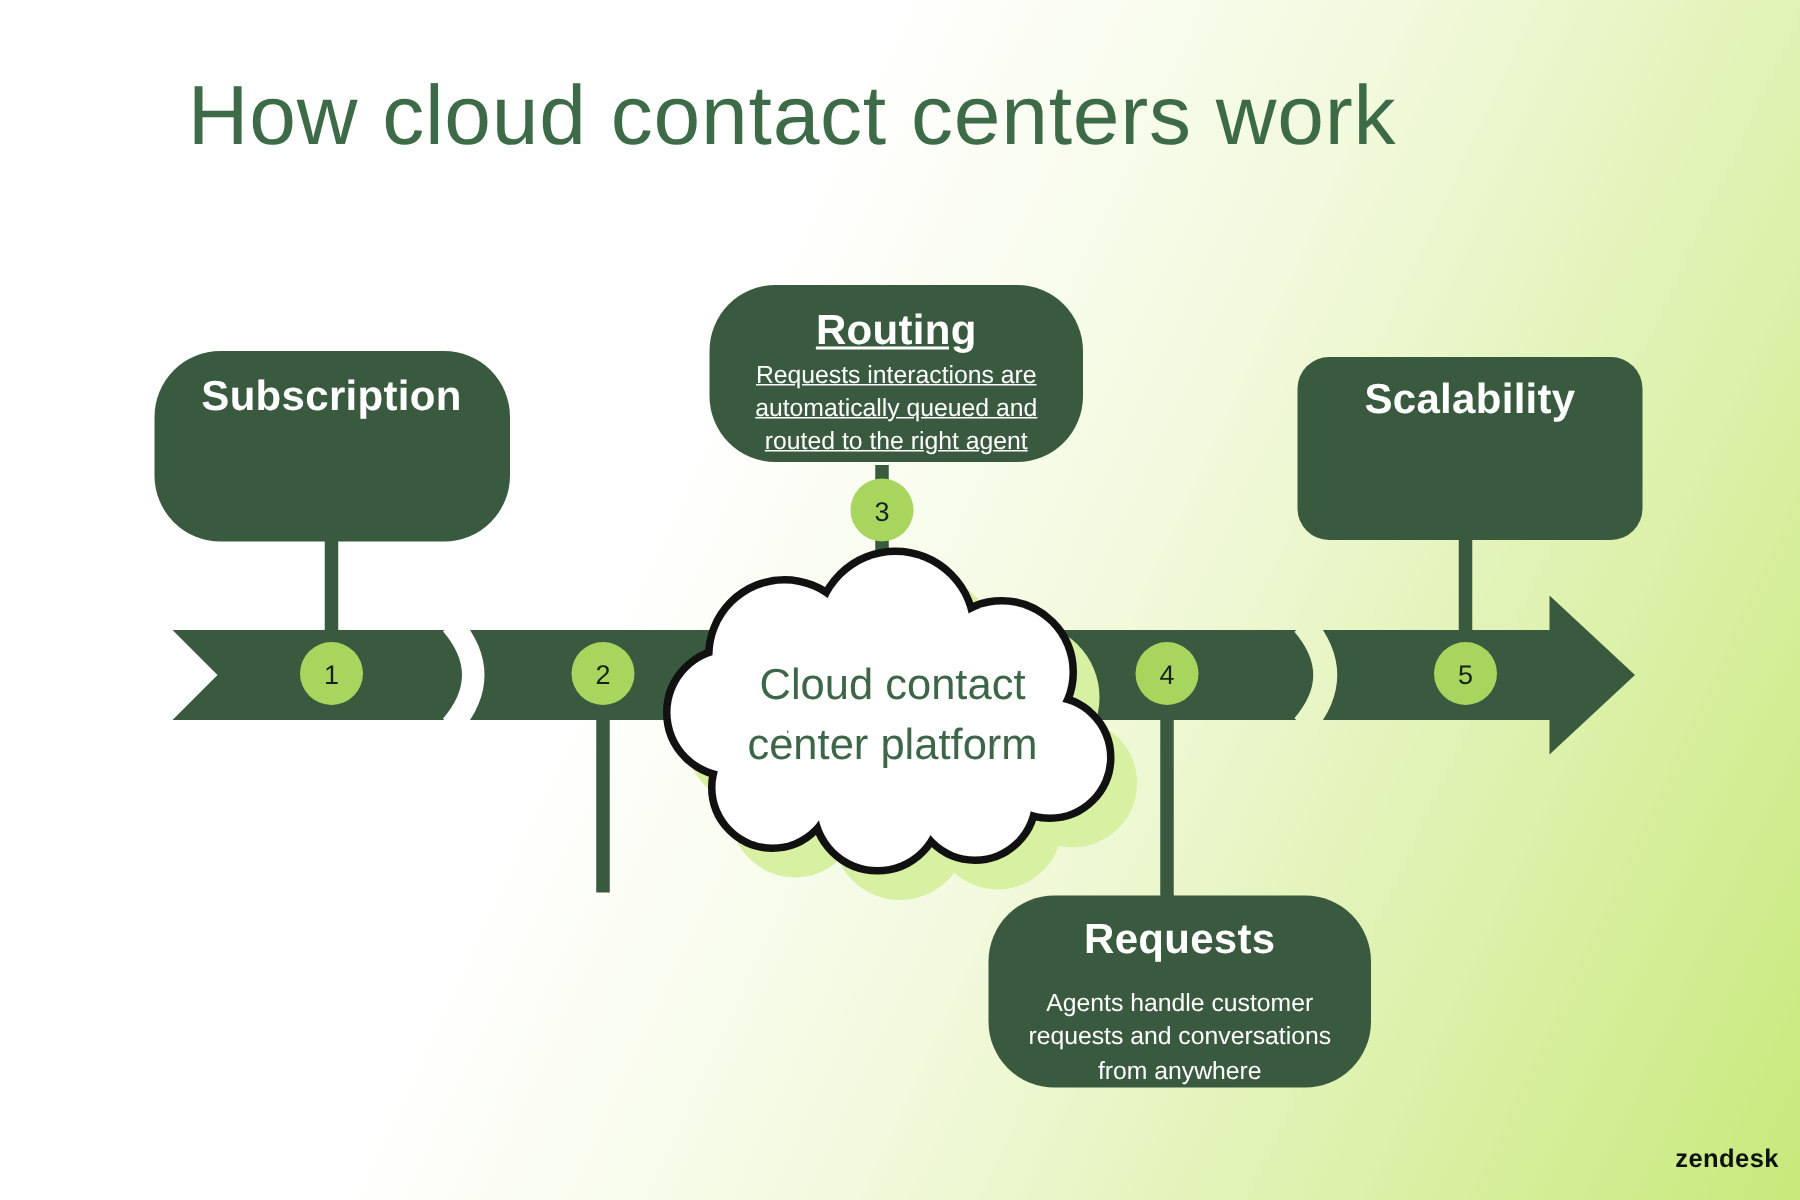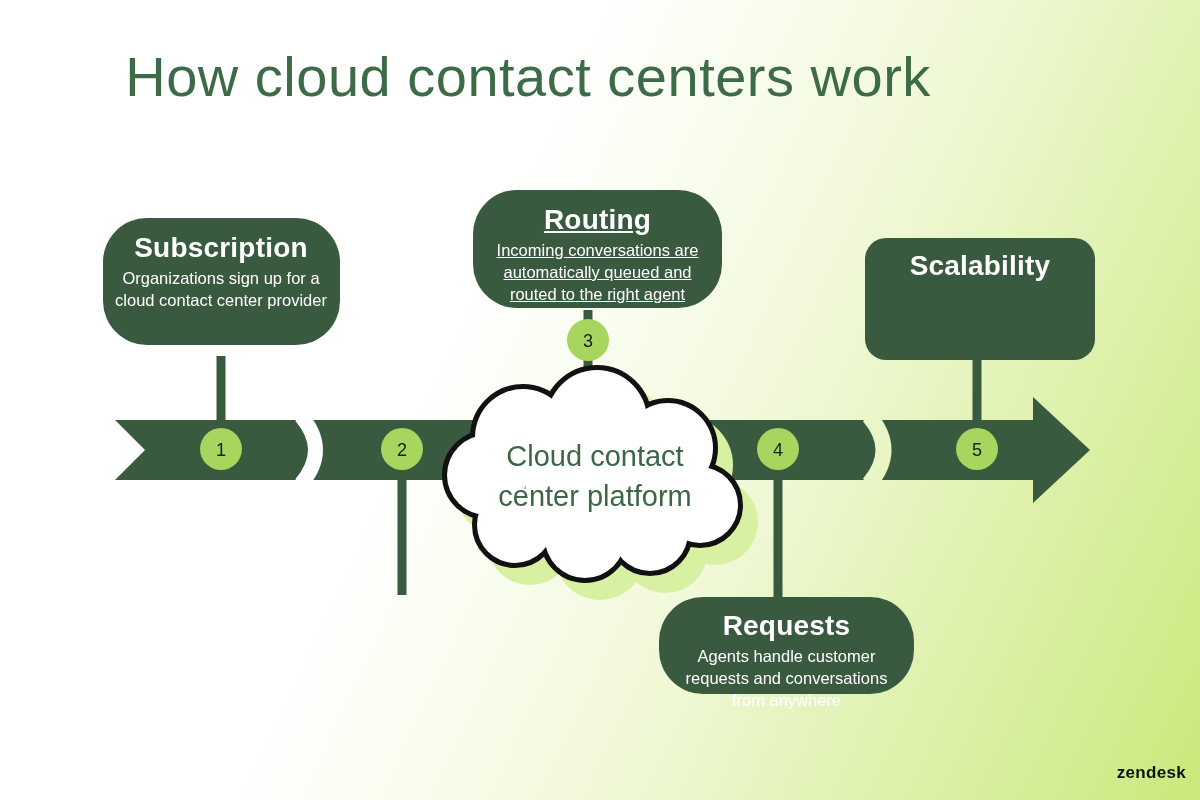--- a/index.html
+++ b/index.html
@@ -31,25 +31,25 @@
   }
   .card h2{
     margin:0;
     font-size:28px;font-weight:700;line-height:1.2;
     letter-spacing:0.2px;
   }
   .card p{
     margin:2px 0 0 0;
     font-size:16.5px;font-weight:400;line-height:1.36;
   }
-  .card-subscription{left:103px;top:218px;width:237px;height:127px;padding:13px 10px 0 9px;}
+  .card-subscription{left:103px;top:234px;width:237px;height:127px;padding:13px 10px 0 9px;}
   .card-routing{left:473px;top:190px;width:249px;height:118px;padding:13px 6px 0 6px;text-decoration:underline;}
   .card-scalability{left:865px;top:238px;width:230px;height:122px;padding:11px 8px 0 8px;border-radius:21px;}
   .card-integration{left:281px;top:592px;width:252px;height:133px;padding:14px 7px 0 7px;}
-  .card-requests{left:659px;top:597px;width:255px;height:97px;padding:12px 9px 0 9px;justify-content:space-between;}
+  .card-requests{left:659px;top:597px;width:255px;height:128px;padding:12px 9px 0 9px;justify-content:space-between;}
   .brand-logo{
     position:absolute;right:14px;top:763px;
     font-size:17px;font-weight:700;color:#0c130d;
     letter-spacing:0.3px;z-index:3;
   }
   .cloud-text{
     font-size:29px;fill:#3c6647;font-weight:400;
   }
   .step-number{
     font-size:18px;fill:#16211a;font-weight:400;
@@ -137,26 +137,25 @@
       </g>
       <g>
         <circle cx="977" cy="449" r="21" fill="#a8d55e"></circle>
         <text class="step-number" x="977" y="456" text-anchor="middle">5</text>
       </g>
     </g>
   </svg>
 
   <div class="card card-subscription">
     <h2>Subscription</h2>
-    <p>Organizations sign up for a cloud contact center provider</p>
   </div>
 
   <div class="card card-routing">
     <h2>Routing</h2>
-    <p>Incoming conversations are automatically queued and routed to the right agent</p>
+    <p>Requests interactions are automatically queued and routed to the right agent</p>
   </div>
 
   <div class="card card-scalability">
     <h2>Scalability</h2>
   </div>
 
 
   <div class="card card-requests">
     <h2>Requests</h2>
     <p>Agents handle customer requests and  conversations from anywhere</p>

